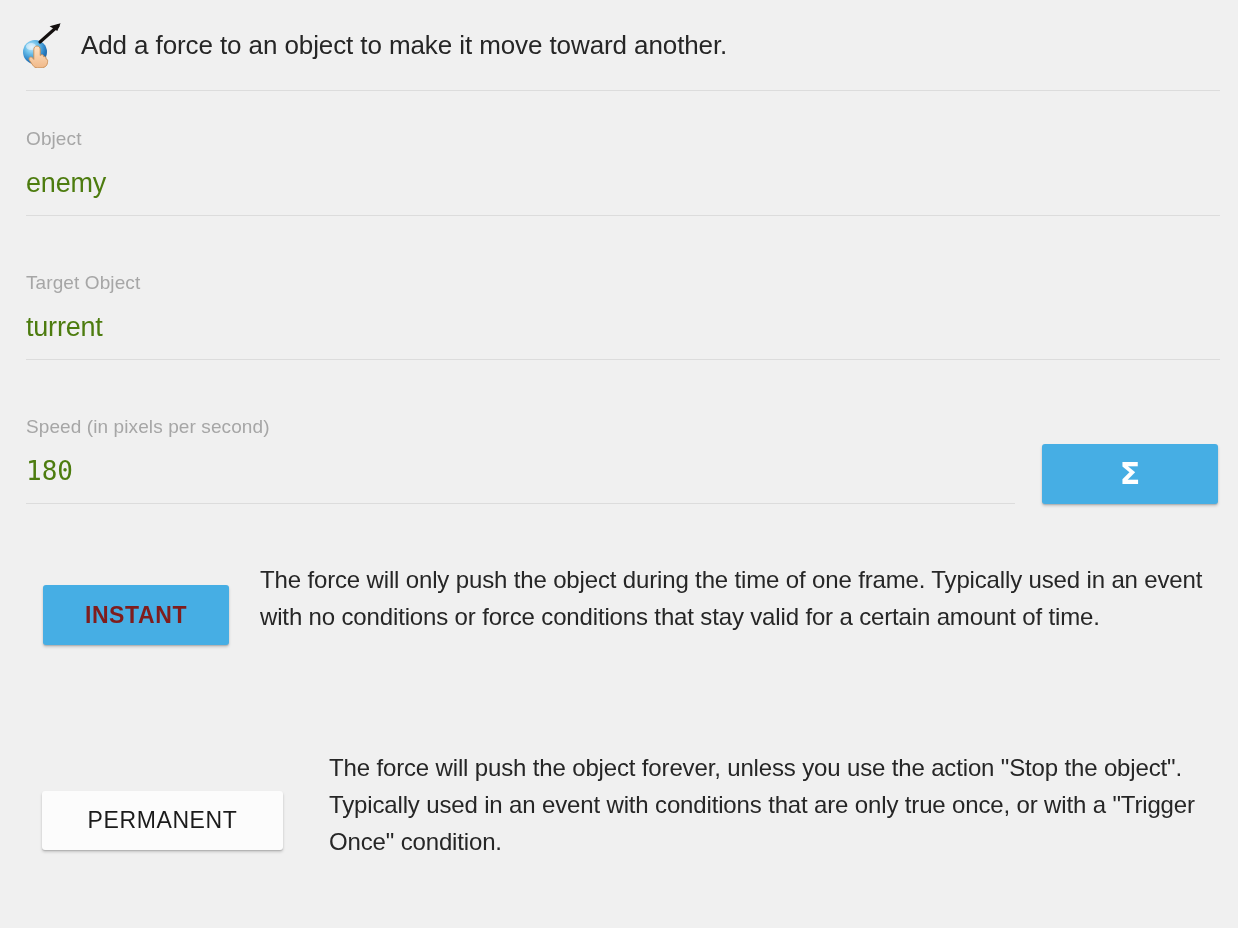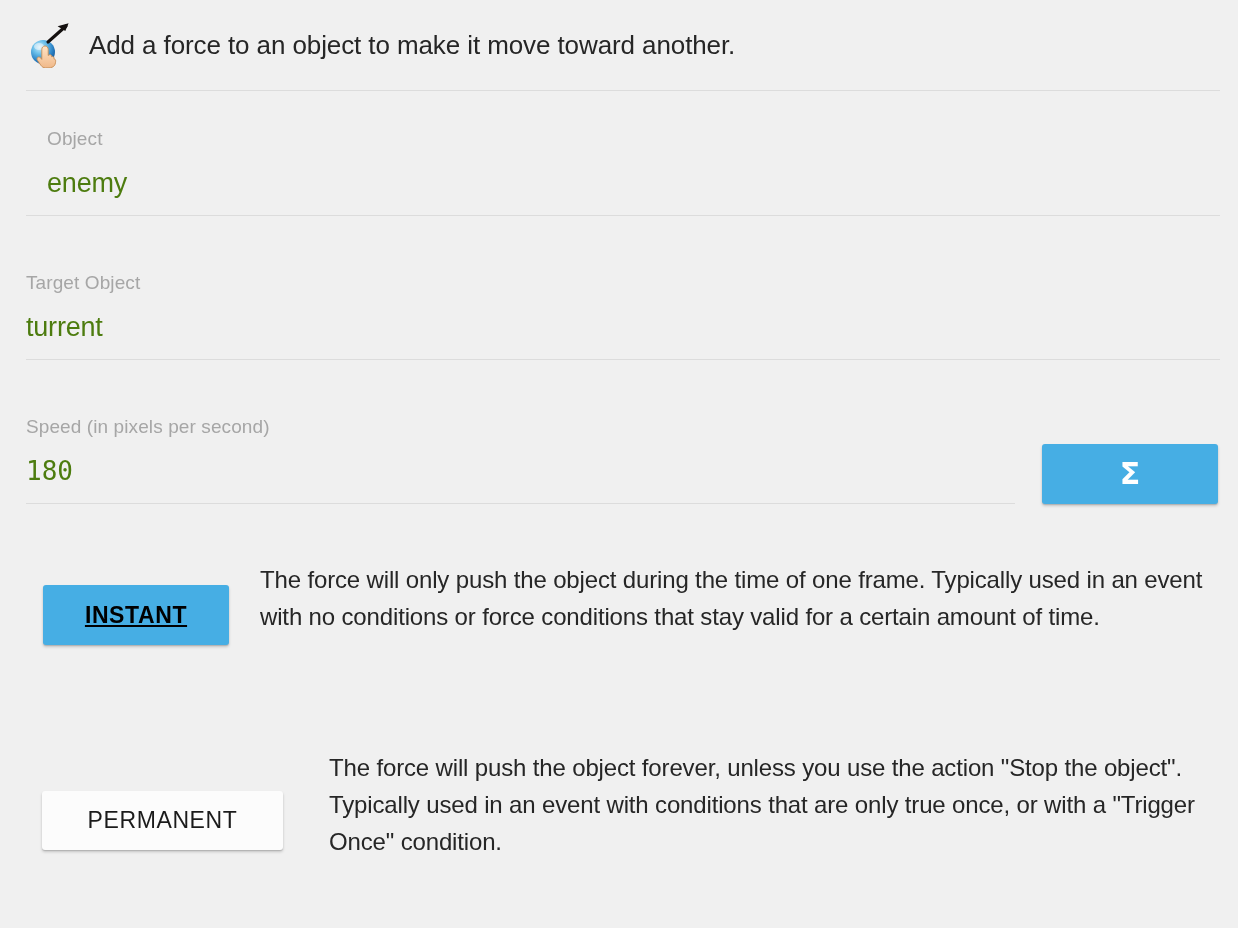--- a/index.html
+++ b/index.html
@@ -26,21 +26,21 @@
 
   
   .header {
     position: absolute;
     left: 0;
     top: 0;
     width: 1238px;
     height: 91px;
     display: flex;
     align-items: center;
-    padding-left: 26px;
+    padding-left: 18px;
     box-sizing: border-box;
   }
   .header-icon {
     width: 48px;
     height: 48px;
     position: relative;
     flex: 0 0 auto;
     margin-top: -4px;
   }
   .header-icon svg {
@@ -87,21 +87,21 @@
     font-size: 26px;
     letter-spacing: 0px;
   }
   .field-underline {
     position: absolute;
     height: 1px;
     background: #dcdcdc;
     left: 26px;
   }
 
-  #field-object        { top: 129px; margin-left: 21px; }
+  #field-object        { top: 129px; }
   #field-object-line   { top: 215px; width: 1194px; }
   #field-target        { top: 273px; }
   #field-target-line   { top: 359px; width: 1194px; }
   #field-speed         { top: 417px; }
   #field-speed-line    { top: 503px; width: 989px; }
 
   
   .sigma-button {
     position: absolute;
     left: 1042px;
@@ -126,23 +126,22 @@
     border: none;
     border-radius: 3px;
     cursor: pointer;
     padding: 0;
     text-align: center;
     letter-spacing: 0.6px;
     box-shadow: 0 2px 3px rgba(0,0,0,0.18), 0 1px 1px rgba(0,0,0,0.12);
   }
   .mode-button.primary {
     background: #46aee4;
-    color: #000000;
+    color: #7f1d1d;
     font-weight: bold;
-    text-decoration: underline;
   }
   .mode-button.secondary {
     background: #fcfcfc;
     color: #1b1b1b;
     font-weight: normal;
   }
 
   #instant-button {
     left: 43px;
     top: 585px;

